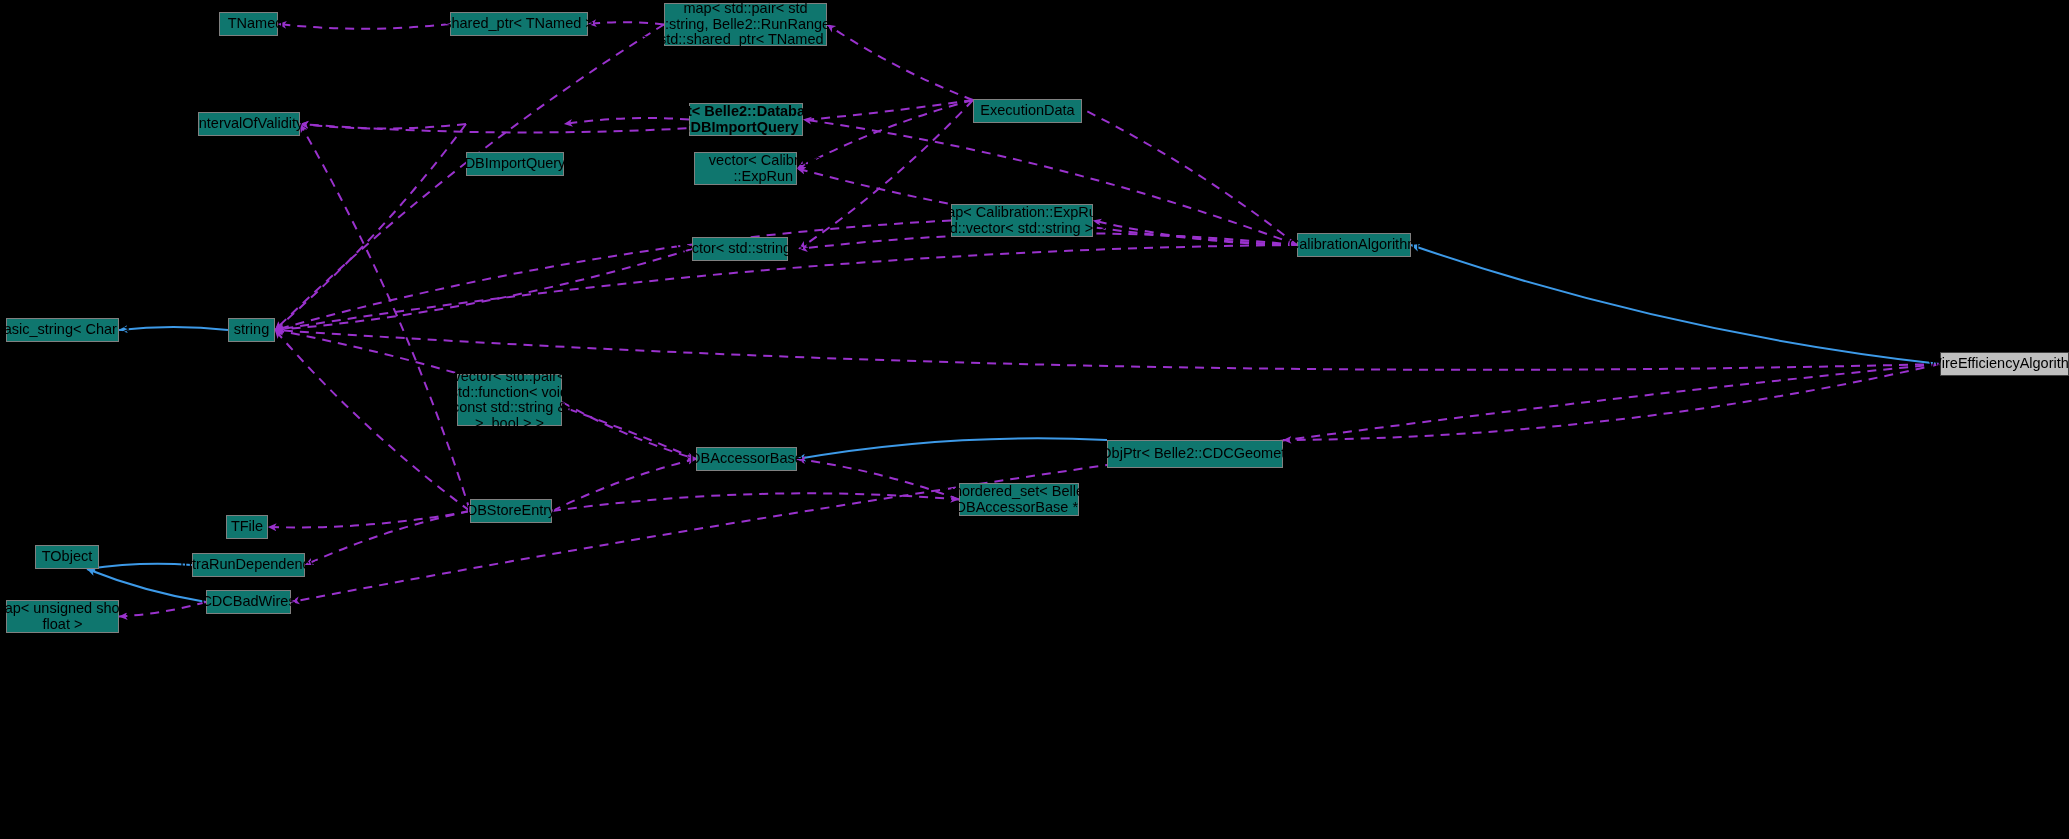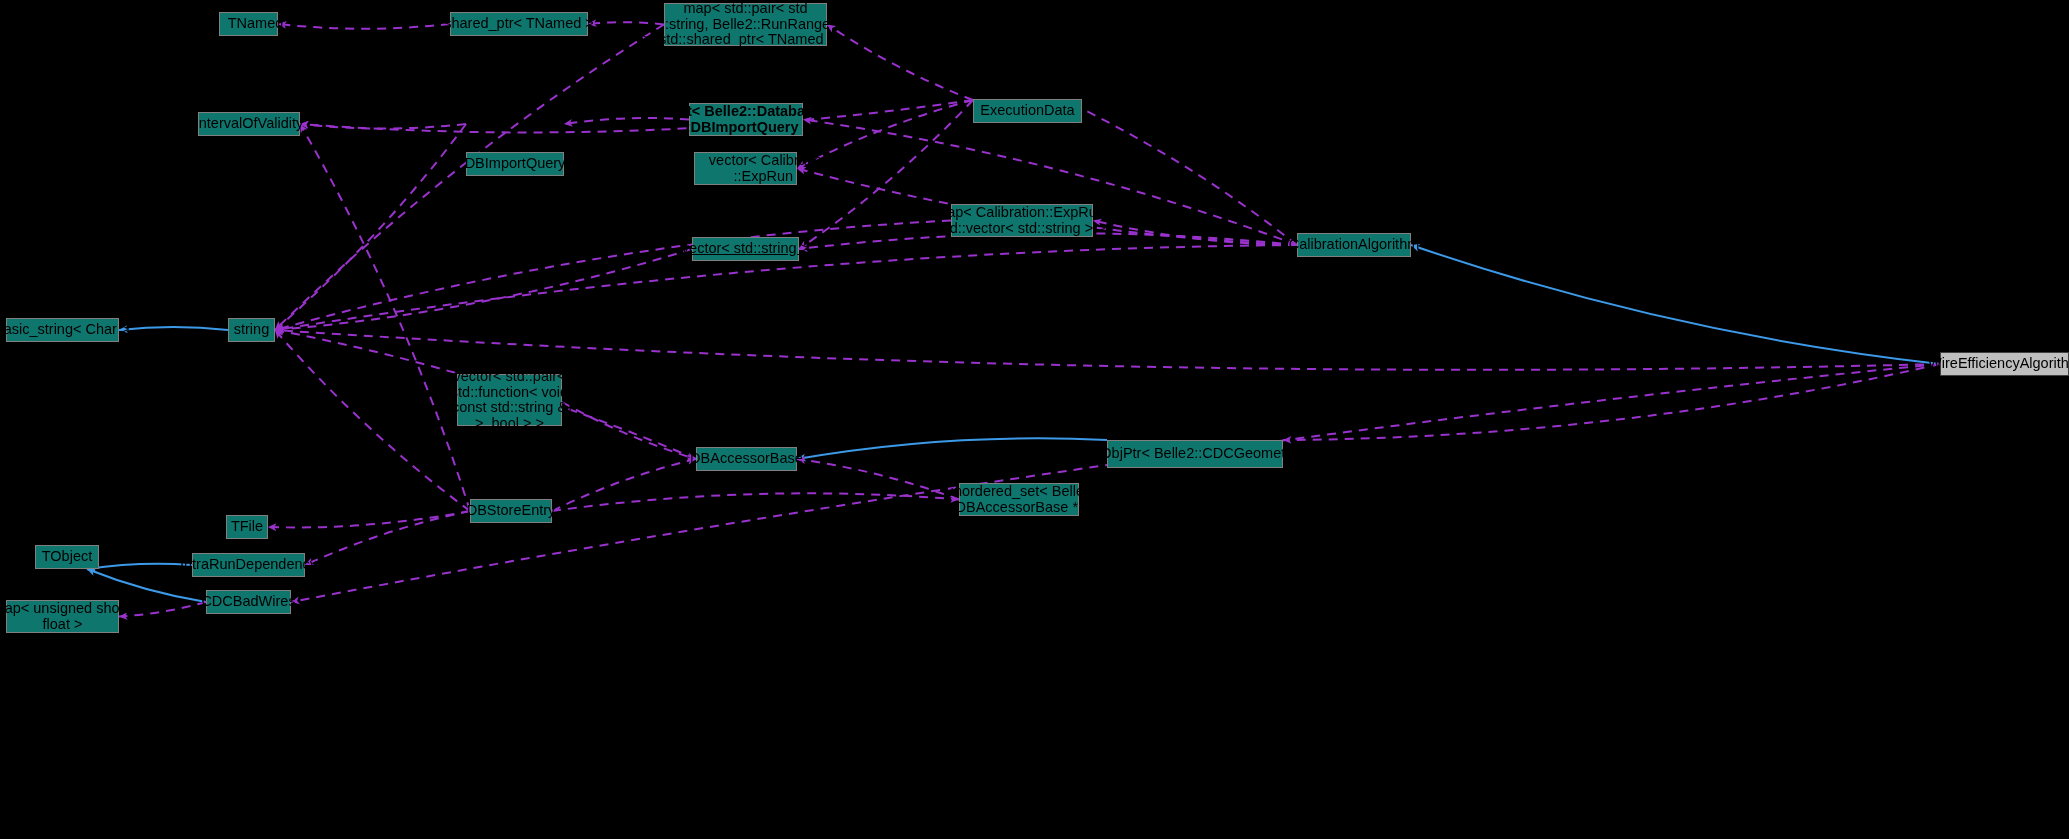--- a/index.html
+++ b/index.html
@@ -108,21 +108,21 @@
 &gt;, std::shared_ptr&lt; TNamed &gt; &gt;</span></div>
       <div class="node" style="left: 973px; top: 88px; width: 109px; height: 24px; margin-top: 11px;"><span>ExecutionData</span></div>
       <div class="node" style="left: 198px; top: 112px; width: 102px; height: 24px;"><span>IntervalOfValidity</span></div>
       <div class="node" style="left: 466px; top: 112px; width: 98px; height: 24px; margin-top: 40px;"><span>DBImportQuery</span></div>
       <div class="node" style="left: 689px; top: 103px; width: 114px; height: 33px; font-weight: bold;"><span>list&lt; Belle2::Database
 ::DBImportQuery &gt;</span></div>
       <div class="node" style="left: 694px; top: 152px; width: 103px; height: 33px; padding-left: 48px;"><span>vector&lt; Calibration
 ::ExpRun &gt;</span></div>
       <div class="node" style="left: 951px; top: 204px; width: 142px; height: 33px;"><span>map&lt; Calibration::ExpRun,
 std::vector&lt; std::string &gt; &gt;</span></div>
-      <div class="node" style="left: 692px; top: 237px; width: 107px; height: 24px; text-decoration: underline;"><span>vector&lt; std::string &gt;</span></div>
+      <div class="node" style="left: 692px; top: 237px; width: 96px; height: 24px;"><span>vector&lt; std::string &gt;</span></div>
       <div class="node" style="left: 1297px; top: 233px; width: 114px; height: 24px;"><span>CalibrationAlgorithm</span></div>
       <div class="node" style="left: 6px; top: 318px; width: 113px; height: 24px;"><span>basic_string&lt; Char &gt;</span></div>
       <div class="node" style="left: 228px; top: 318px; width: 47px; height: 24px;"><span>string</span></div>
       <div class="node highlight" style="left: 1940px; top: 352px; width: 129px; height: 24px;"><span>WireEfficiencyAlgorithm</span></div>
       <div class="node" style="left: 457px; top: 374px; width: 105px; height: 52px;"><span>vector&lt; std::pair&lt;
 std::function&lt; void
 (const std::string &amp;)
 &gt;, bool &gt; &gt;</span></div>
       <div class="node" style="left: 696px; top: 447px; width: 101px; height: 24px;"><span>DBAccessorBase</span></div>
       <div class="node" style="left: 1107px; top: 440px; width: 176px; height: 28px;"><span>DBObjPtr&lt; Belle2::CDCGeometry &gt;</span></div>

